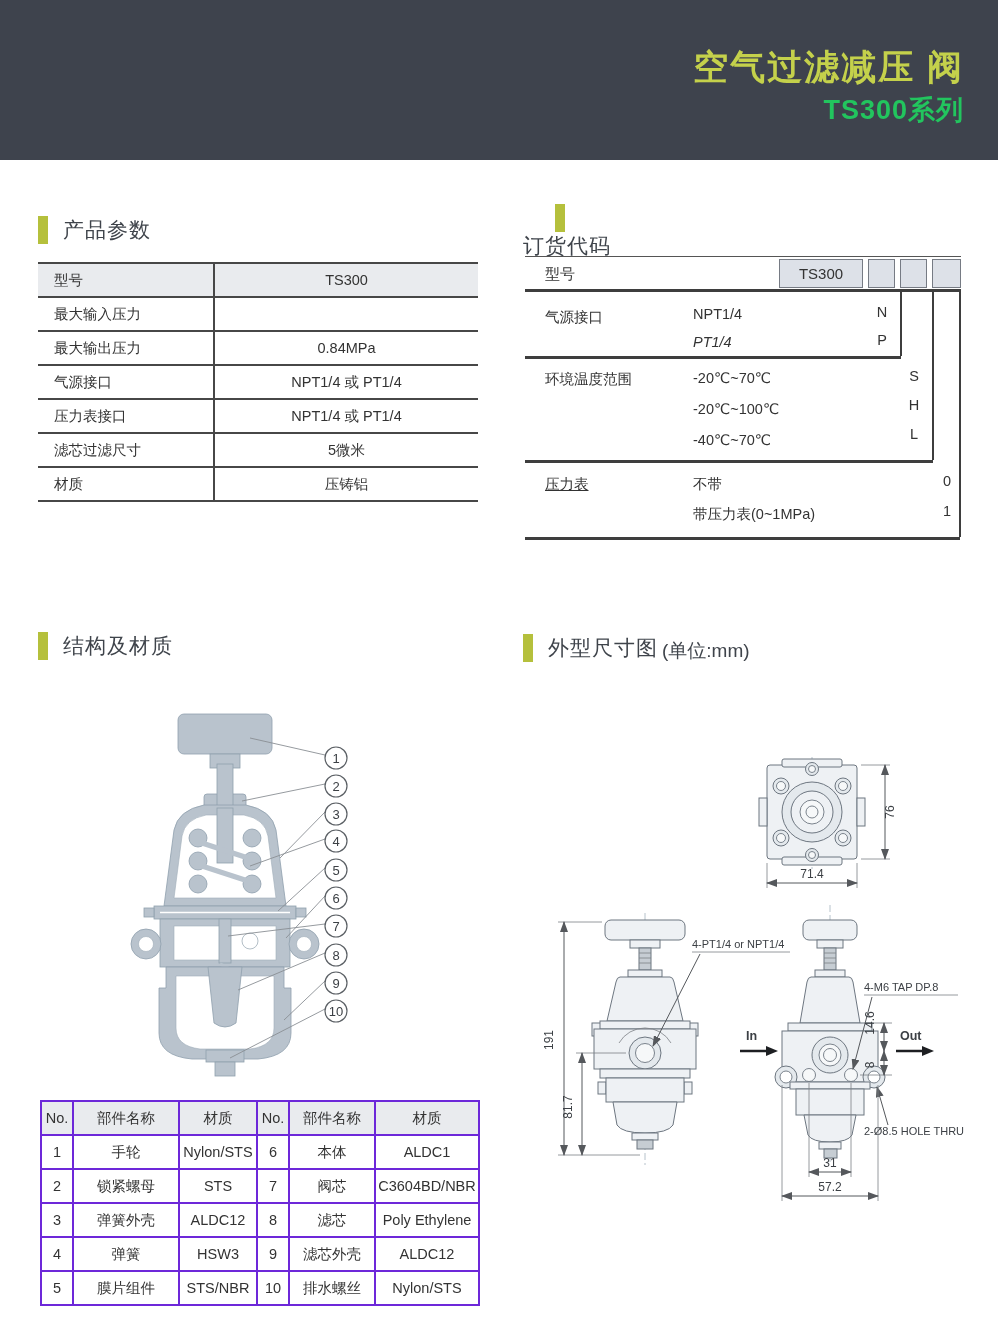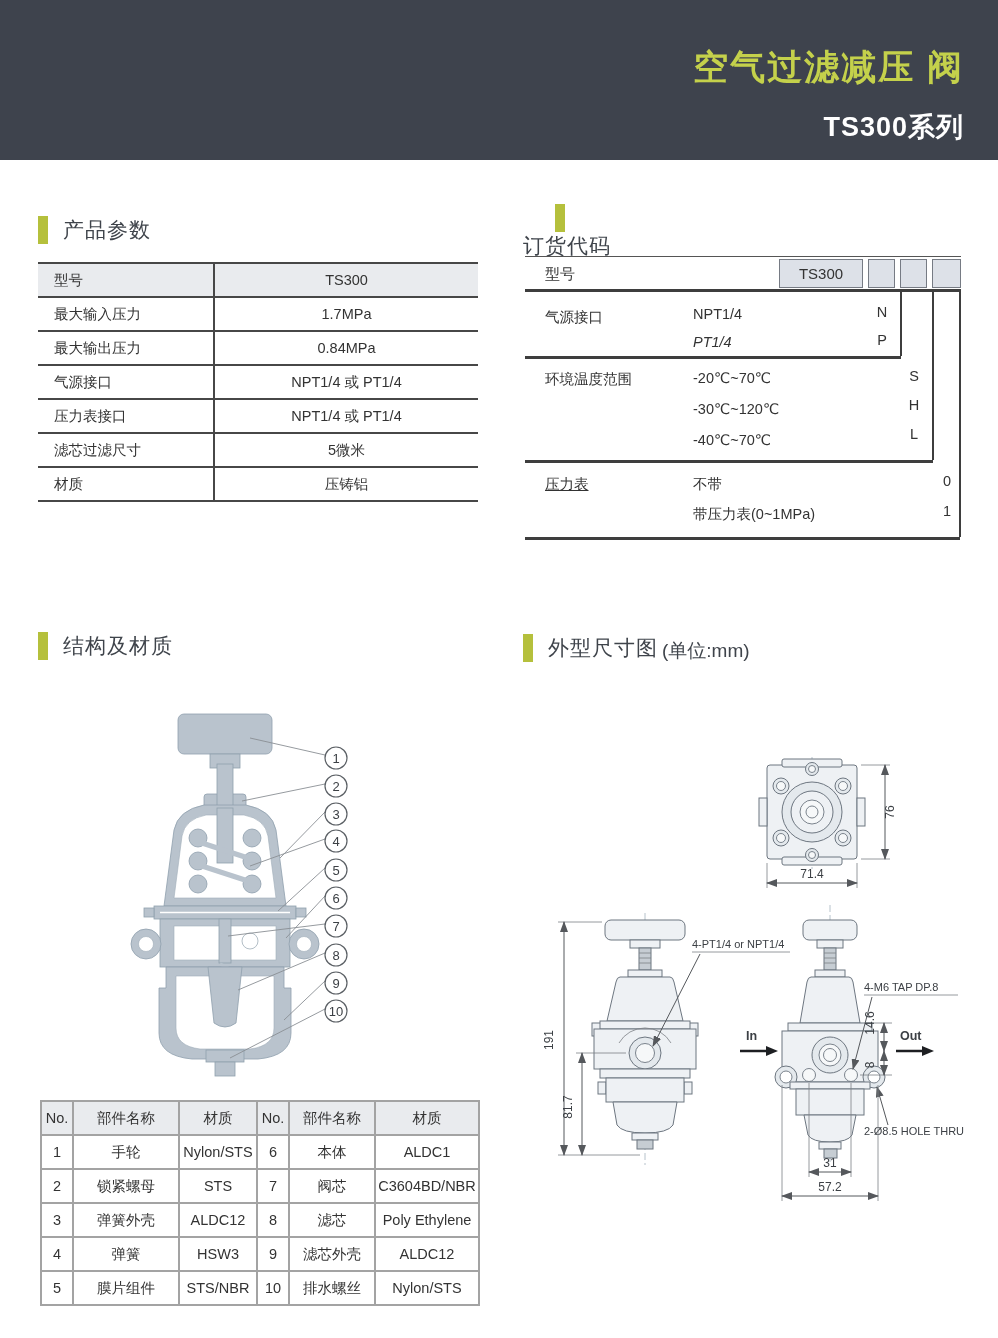--- a/index.html
+++ b/index.html
@@ -1,21 +1,21 @@
 <!DOCTYPE html>
 <html><head>
 <meta charset="utf-8">
 <style>
   html,body{margin:0;padding:0;background:#fff;}
   .page{position:relative;width:998px;height:1338px;background:#ffffff;overflow:hidden;
         font-family:"Liberation Sans","DejaVu Sans",sans-serif;color:#333;}
   
   .hdr{position:absolute;left:0;top:0;width:998px;height:160px;background:#3e434d;}
   .hdr .title{position:absolute;right:34px;top:44px;font-size:35px;font-weight:bold;color:#c4d14b;letter-spacing:2px;}
-  .hdr .subtitle{position:absolute;right:34px;top:109px;font-size:27px;font-weight:bold;color:#ffffff;letter-spacing:1px;}
+  .hdr .subtitle{position:absolute;right:34px;top:92px;font-size:27px;font-weight:bold;color:#22c55e;letter-spacing:1px;}
   
   .sec{position:absolute;display:flex;align-items:center;}
   .sec .bar{width:10px;height:28px;background:#b5c03c;margin-right:15px;}
   .sec .txt{font-size:21px;color:#3f444b;letter-spacing:1px;}
   .sec .unit{font-size:19px;color:#3f444b;margin-left:4px;margin-top:6px;}
   
   .ptable{position:absolute;left:38px;top:262px;width:440px;border-bottom:2px solid #474747;}
   .prow{display:flex;height:32px;border-top:2px solid #474747;background:#fff;}
   .prow.hd{background:#e9ebee;}
   .prow .lc{width:177px;box-sizing:border-box;border-right:2px solid #474747;display:flex;align-items:center;padding-left:16px;font-size:14.5px;}
@@ -25,21 +25,21 @@
   .otable .abs{position:absolute;}
   .o-topline{left:0;top:0;width:436px;border-top:1.5px solid #555;}
   .obox{top:3px;height:29px;background:#dde1e8;border:1px solid #767b84;box-sizing:border-box;
         display:flex;align-items:center;justify-content:center;font-size:15px;}
   .thick{border-top:3px solid #3e3e3e;height:0;}
   .vline{border-left:2px solid #3e3e3e;width:0;}
   .olabel{color:#333;}
   .ocode{width:22px;text-align:center;}
   
   table.parts{position:absolute;left:40px;top:1100px;border-collapse:collapse;table-layout:fixed;}
-  table.parts td{border:2px solid #a3a3a3;height:32px;text-align:center;font-size:14.5px;padding:0 2px;}
+  table.parts td{border:2px solid #6d28d9;height:32px;text-align:center;font-size:14.5px;padding:0 2px;}
   table.parts tr.hd td{background:#e9ebee;}
   
   svg{position:absolute;}
   svg text{font-family:"Liberation Sans","DejaVu Sans",sans-serif;fill:#3c4045;}
   .bodyfill{fill:#b9c3cd;stroke:#8fa0ad;stroke-width:0.8;}
   .cavity{fill:#ffffff;stroke:#9fadb8;stroke-width:0.6;}
   .leader{stroke:#8a8f94;stroke-width:0.9;fill:none;}
   .callout{fill:#ffffff;stroke:#5a5f64;stroke-width:1.2;}
   .draw{fill:#eef1f4;stroke:#6d7680;stroke-width:1;}
   .draw2{fill:#e4e9ed;stroke:#6d7680;stroke-width:1;}
@@ -72,21 +72,20 @@
     <div class="txt">订货代码</div>
   </div>
 
   <div class="ptable">
     <div class="prow hd">
       <div class="lc">型号</div>
       <div class="vc">TS300</div>
     </div>
     <div class="prow">
       <div class="lc">最大输入压力</div>
-      <div class="vc">1.7MPa</div>
     </div>
     <div class="prow">
       <div class="lc">最大输出压力</div>
       <div class="vc">0.84MPa</div>
     </div>
     <div class="prow">
       <div class="lc">气源接口</div>
       <div class="vc">NPT1/4 或 PT1/4</div>
     </div>
     <div class="prow">
@@ -119,21 +118,21 @@
     <div class="abs olabel" style="left:20px;top:52px;">气源接口</div>
     <div class="abs" style="left:168px;top:50px;">NPT1/4</div>
     <div class="abs ocode" style="left:346px;top:48px;">N</div>
     <div class="abs" style="left:168px;top:78px;font-style:italic;">PT1/4</div>
     <div class="abs ocode" style="left:346px;top:76px;">P</div>
     <div class="abs thick" style="left:0;top:100px;width:376px;"></div>
 
     <div class="abs olabel" style="left:20px;top:114px;">环境温度范围</div>
     <div class="abs" style="left:168px;top:114px;">-20℃~70℃</div>
     <div class="abs ocode" style="left:378px;top:112px;">S</div>
-    <div class="abs" style="left:168px;top:145px;">-30℃~120℃</div>
+    <div class="abs" style="left:168px;top:145px;">-20℃~100℃</div>
     <div class="abs ocode" style="left:378px;top:141px;">H</div>
     <div class="abs" style="left:168px;top:176px;">-40℃~70℃</div>
     <div class="abs ocode" style="left:378px;top:170px;">L</div>
     <div class="abs thick" style="left:0;top:204px;width:408px;"></div>
 
     <div class="abs olabel" style="left:20px;top:219px;text-decoration:underline;">压力表</div>
     <div class="abs" style="left:168px;top:219px;">不带</div>
     <div class="abs ocode" style="left:411px;top:217px;">0</div>
     <div class="abs" style="left:168px;top:249px;">带压力表(0~1MPa)</div>
     <div class="abs ocode" style="left:411px;top:247px;">1</div>

